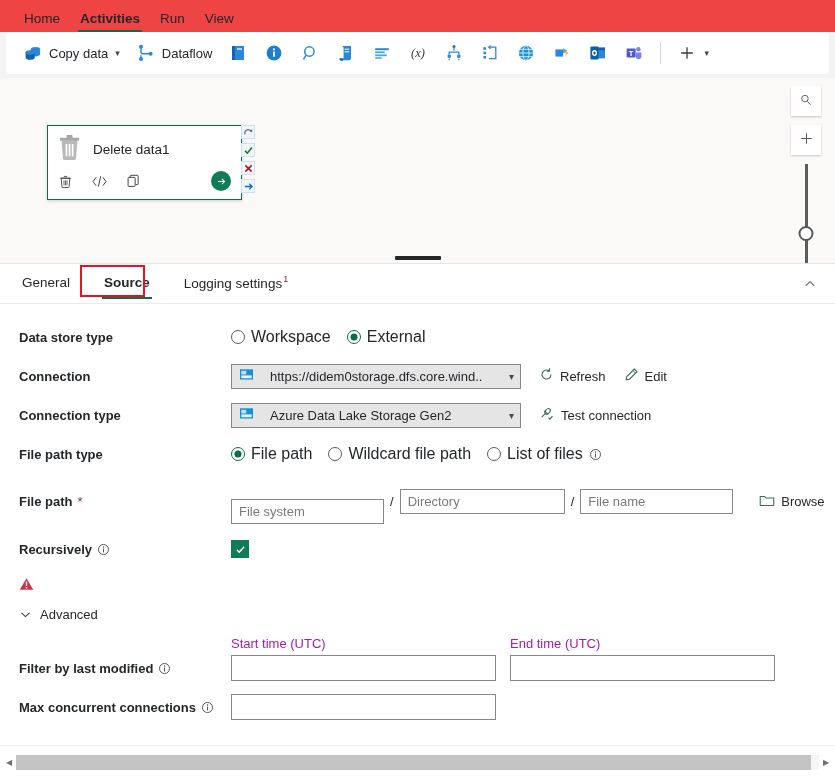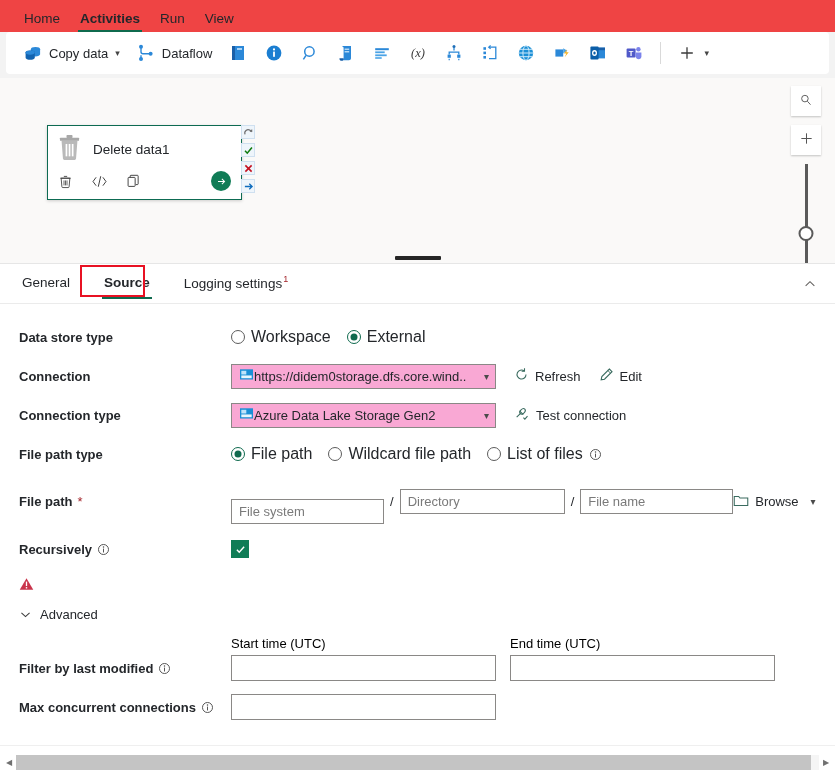--- a/index.html
+++ b/index.html
@@ -232,26 +232,26 @@
   }
   .radio.on .dot { border-color:#0f6a4e; border-width:1.4px; }
   .radio.on .dot:after {
     content:""; position:absolute;
     left:50%; top:50%; transform:translate(-50%,-50%);
     width:7px; height:7px; border-radius:50%;
     background:#0f6a4e;
   }
 
   .select {
-    width:265px; height:25px;
+    width:290px; height:25px;
     border:1px solid #8a8886;
-    background:#f9a8d4;
+    background:#e5e5e5;
     display:flex; align-items:center;
     padding:0 6px 0 7px;
-    gap:0;
+    gap:16px;
     cursor:pointer;
     font-size:13px;
     color:#24272b;
   }
   .select .val { flex:1; overflow:hidden; white-space:nowrap; text-overflow:clip; }
   .select .sc { color:#4a4a4a; font-size:10px; }
 
   .linkbtn {
     display:flex; align-items:center; gap:6px;
     font-size:13px; color:#24272b;
@@ -289,21 +289,21 @@
     padding:0 19px;
     margin-bottom:14px;
     cursor:pointer;
     font-size:13px; color:#24272b;
   }
 
   .colhdr-row {
     display:flex; padding:0 0 0 19px; margin-bottom:3px;
   }
   .colhdr-row .sp { width:212px; flex:none; }
-  .colhdr { font-size:13px; color:#000000; width:265px; flex:none; }
+  .colhdr { font-size:13px; color:#a21caf; width:265px; flex:none; }
   .colhdr.second { margin-left:14px; }
 
   .info-i {
     width:13px; height:13px; display:inline-block; line-height:0; flex:none;
   }
 
   
   .hscroll {
     position:absolute;
     left:0; right:0; bottom:0;
@@ -718,21 +718,21 @@
     <div class="lbl">
       <span>File path</span>
         <span class="req">*</span>
     </div>
     <div class="ctl">
       <input class="txt" style="width: 153px; margin-top: 20px;" placeholder="File system">
       <span class="slash">/</span>
       <input class="txt" style="width: 165px;" placeholder="Directory">
       <span class="slash">/</span>
       <input class="txt" style="width: 153px;" placeholder="File name">
-      <div class="linkbtn" style="margin-left:0">
+      <div class="linkbtn" style="margin-left:26px">
         <span>
           <svg viewBox="0 0 18 16" width="16" height="15">
             <path d="M1.4 3.4h5l1.4 1.8h8.8v8.4H1.4z" fill="none" stroke="#3a6b5f" stroke-width="1.2"></path>
           </svg>
         </span>
         <span>Browse</span>
       </div>
       <span style="margin:0 0 0 12px; color:#4a4a4a; font-size:10px;">▾</span>
     </div>
   </div>

